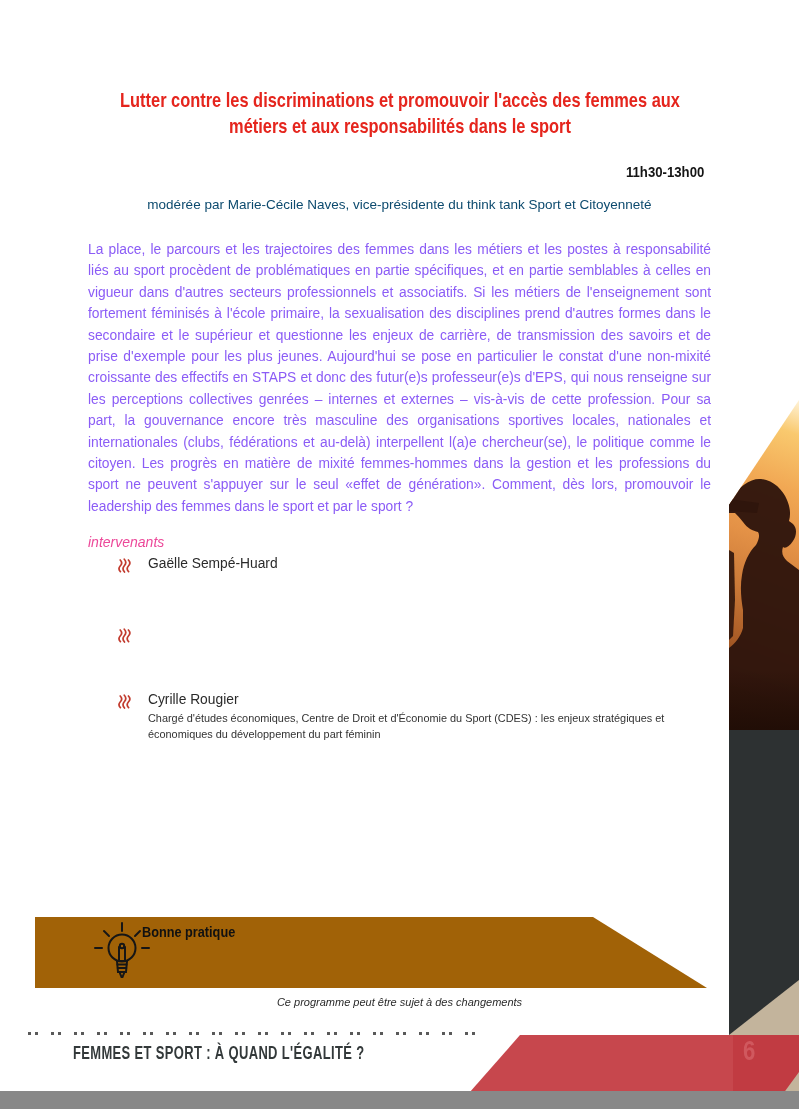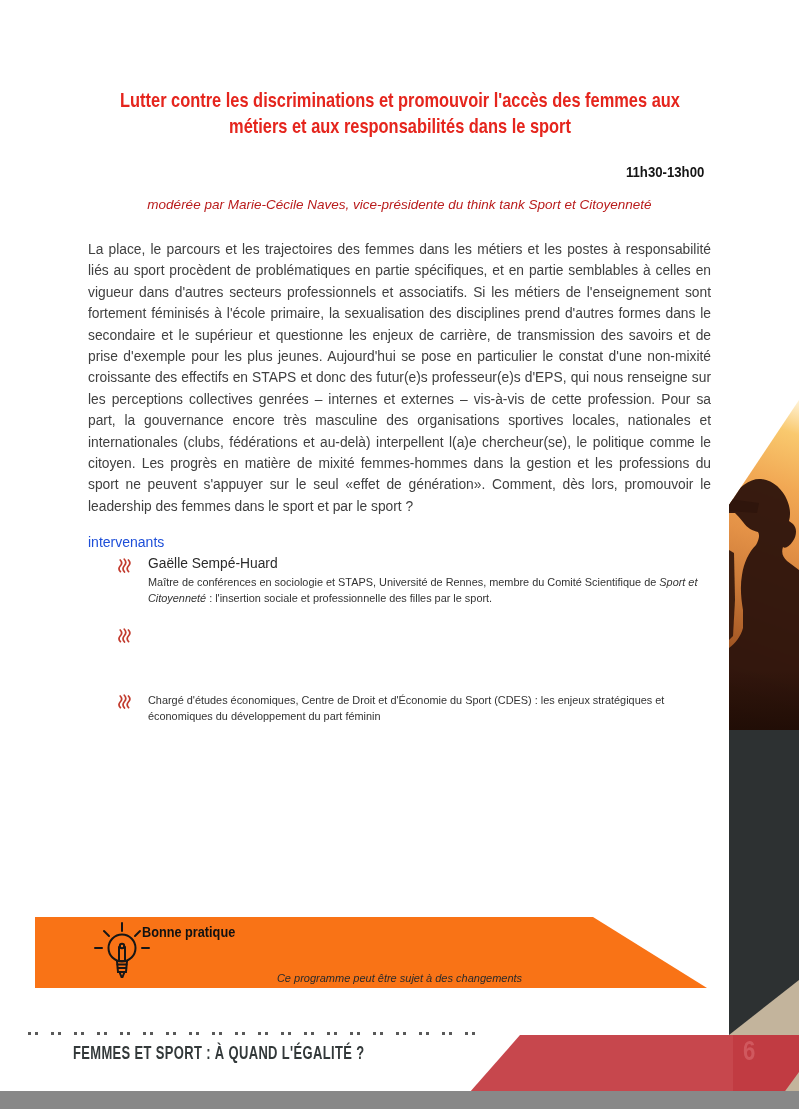--- a/index.html
+++ b/index.html
@@ -19,54 +19,54 @@
     font-size:20.5px; line-height:26px; font-weight:bold;
     color:#e5251d; letter-spacing:0px;
   }
   .time-wrap { position:absolute; left:88px; width:623px; top:163px; text-align:right; }
   .time-inner {
     display:inline-block; transform:scaleX(0.85); transform-origin:50% 50%;
     font-size:15.5px; font-weight:bold; color:#151515;
   }
   .moderator {
     position:absolute; left:88px; width:623px; top:197px; text-align:center;
-    font-style:italic; font-size:13.5px; color:#b91c1c;
+    font-size:13.5px; color:#0c4a6e;
   }
   
   .session-desc {
     position:absolute; left:88px; width:623px; top:239px;
-    font-size:13.8px; line-height:21.4px; color:#404040;
+    font-size:13.8px; line-height:21.4px; color:#8b5cf6;
     text-align:justify;
   }
   
   .intervenants {
     position:absolute; left:88px; top:534px;
-    font-size:14px; color:#1d4ed8;
+    font-style:italic; font-size:14px; color:#ec4899;
   }
   .speaker { position:absolute; left:118px; width:600px; }
   .speaker .bullet { position:absolute; left:0; top:2px; }
   .speaker .sp-text { margin-left:30px; }
   .sp-name { font-size:13.8px; color:#2a2a2a; margin-bottom:3px; }
   .sp-desc { font-size:10.9px; line-height:16.2px; color:#333; width:572px; }
   .sp-desc .it { font-style:italic; }
   .s1 { top:556px; } .s2 { top:626px; } .s3 { top:692px; }
   
   .banner {
     position:absolute; left:35px; top:917px; width:672px; height:71px;
-    background:#f97316;
+    background:#a16207;
     clip-path:polygon(0 0, 558px 0, 672px 100%, 0 100%);
   }
   .banner-label {
     position:absolute; left:107px; top:6px;
     display:inline-block; transform:scaleX(0.82); transform-origin:0 50%;
     font-size:15.5px; font-weight:bold; color:#111;
   }
   .bulb { position:absolute; left:56px; top:3px; }
   .note {
-    position:absolute; left:88px; width:623px; top:972px; text-align:center;
+    position:absolute; left:88px; width:623px; top:996px; text-align:center;
     font-style:italic; font-size:11px; color:#2a2a2a;
   }
   
   .dotline {
     position:absolute; left:28px; top:1032px; width:452px; height:3px;
     background:repeating-linear-gradient(to right,
       #3c3c3c 0 3px, transparent 3px 7px,
       #3c3c3c 7px 10px, transparent 10px 23px);
     opacity:.85;
   }
@@ -141,21 +141,20 @@
       <svg width="13" height="16" viewBox="0 0 13 16">
         <g fill="none" stroke="#c23b2e" stroke-width="1.7" stroke-linecap="round">
           <path d="M2.2 2 C4.2 4 4.2 6 2.2 8 C0.6 9.8 0.8 12 2.4 13.6"></path>
           <path d="M6.3 1.2 C8.3 3.4 8.3 5.6 6.3 7.8 C4.7 9.6 4.9 12.2 6.5 14"></path>
           <path d="M10.4 2 C12.4 4 12.4 6 10.4 8 C8.8 9.8 9 12 10.6 13.6"></path>
         </g>
       </svg>
     </span>
     <div class="sp-text">
       <div class="sp-name">Gaëlle Sempé-Huard</div>
-      <div class="sp-desc"><span>Maître de conférences en sociologie et STAPS, Université de Rennes, membre du Comité Scientifique de </span><span class="it">Sport et Citoyenneté</span><span> : l'insertion sociale et professionnelle des filles par le sport.</span></div>
     </div>
   </div>
 
   <div class="speaker s2">
     <span class="bullet">
       <svg width="13" height="16" viewBox="0 0 13 16">
         <g fill="none" stroke="#c23b2e" stroke-width="1.7" stroke-linecap="round">
           <path d="M2.2 2 C4.2 4 4.2 6 2.2 8 C0.6 9.8 0.8 12 2.4 13.6"></path>
           <path d="M6.3 1.2 C8.3 3.4 8.3 5.6 6.3 7.8 C4.7 9.6 4.9 12.2 6.5 14"></path>
           <path d="M10.4 2 C12.4 4 12.4 6 10.4 8 C8.8 9.8 9 12 10.6 13.6"></path>
@@ -170,20 +169,21 @@
     <span class="bullet">
       <svg width="13" height="16" viewBox="0 0 13 16">
         <g fill="none" stroke="#c23b2e" stroke-width="1.7" stroke-linecap="round">
           <path d="M2.2 2 C4.2 4 4.2 6 2.2 8 C0.6 9.8 0.8 12 2.4 13.6"></path>
           <path d="M6.3 1.2 C8.3 3.4 8.3 5.6 6.3 7.8 C4.7 9.6 4.9 12.2 6.5 14"></path>
           <path d="M10.4 2 C12.4 4 12.4 6 10.4 8 C8.8 9.8 9 12 10.6 13.6"></path>
         </g>
       </svg>
     </span>
     <div class="sp-text">
+      <div class="sp-name">Cyrille Rougier</div>
       <div class="sp-desc"><span>Chargé d'études économiques, Centre de Droit et d'Économie du Sport (CDES) : les enjeux stratégiques et économiques du développement du part féminin</span><span class="it"></span><span></span></div>
     </div>
   </div>
 
   <div class="banner">
     <span class="bulb">
       <svg width="62" height="66" viewBox="0 0 62 66">
         <g fill="none" stroke="#161616" stroke-width="2" stroke-linecap="round">
           <line x1="31" y1="3" x2="31" y2="11"></line>
           <line x1="13" y1="11" x2="18" y2="16"></line>

